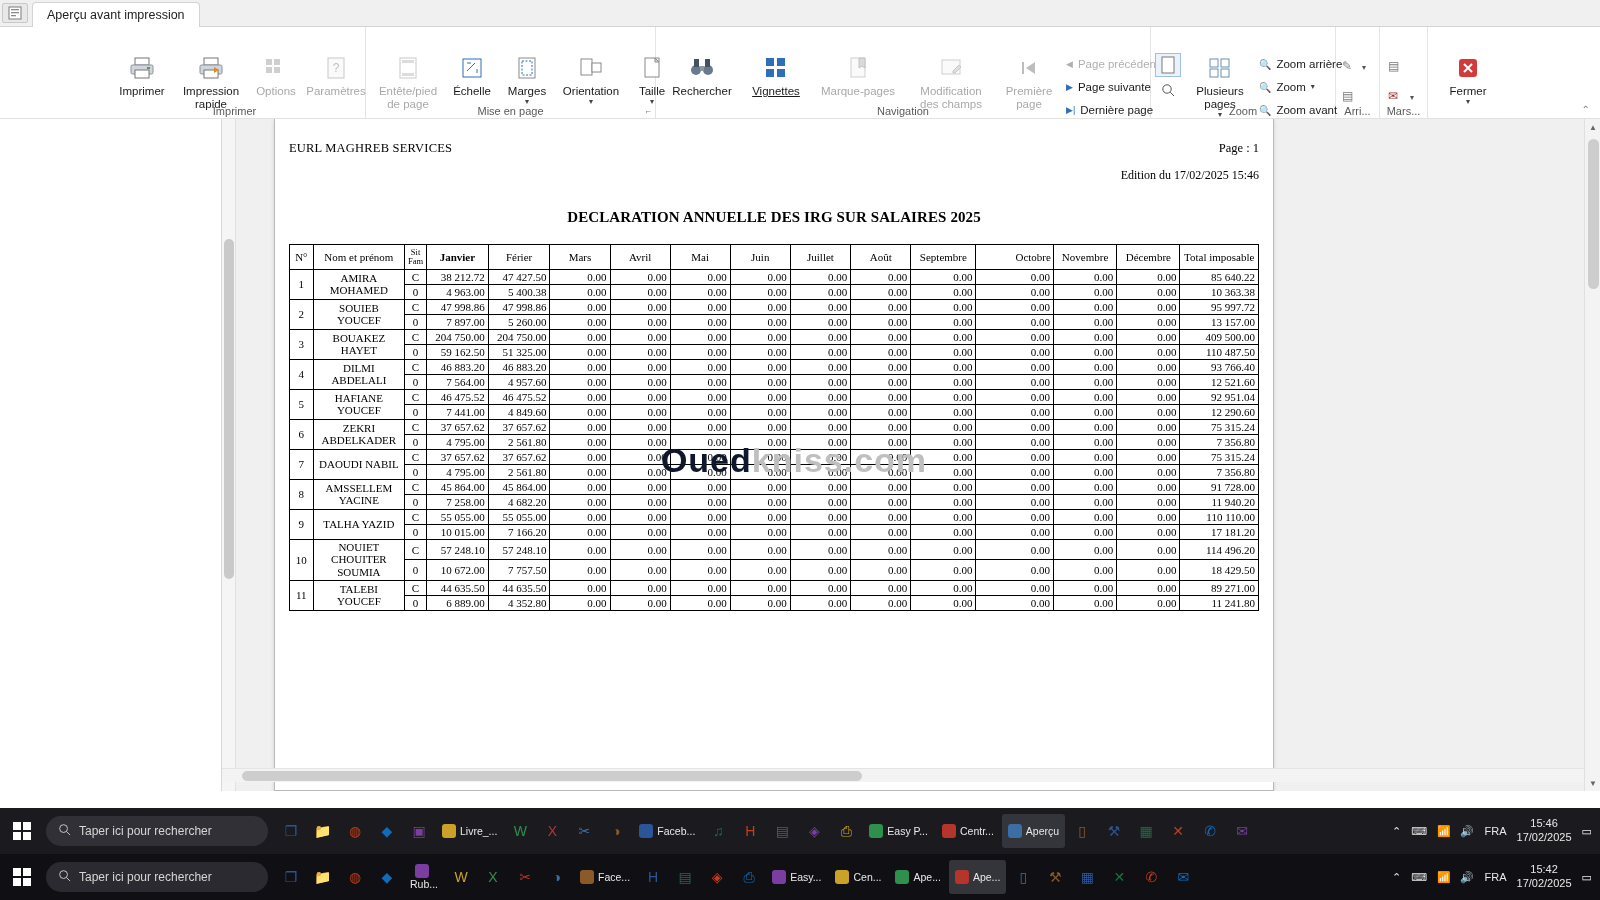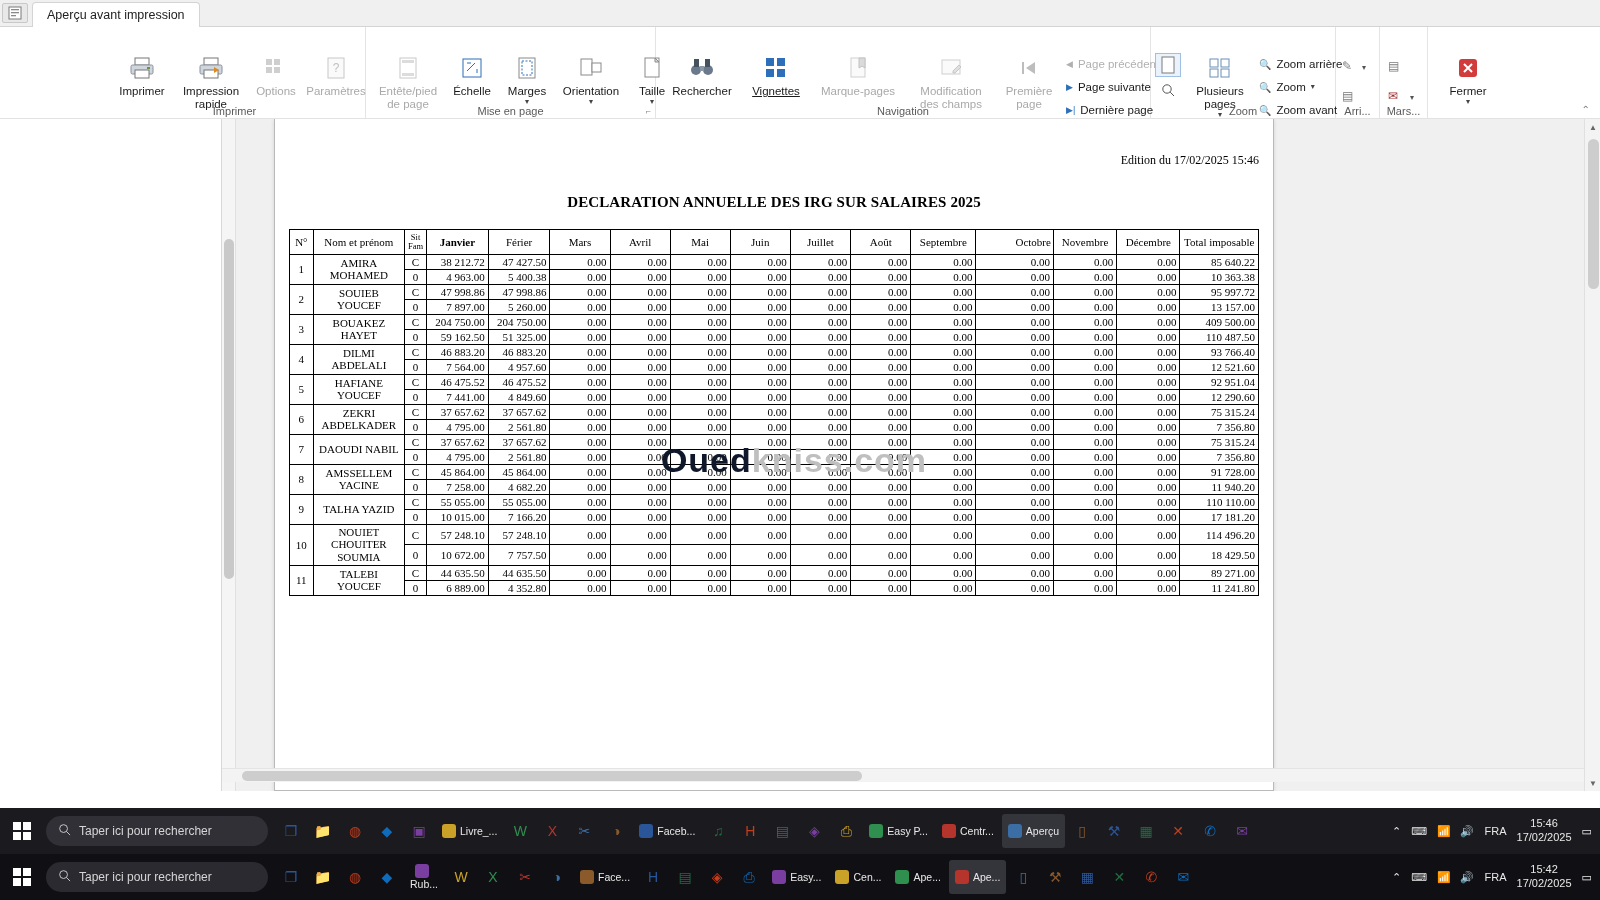--- a/index.html
+++ b/index.html
@@ -448,20 +448,24 @@
 
   <div class="viewport">
 
     <div class="leftpane"></div>
     <div class="vscroll-doc">
       <div class="thumb"></div>
     </div>
 
     <div class="page">
       <div class="pg-inner">
+        <div class="hdr-row">
+          <div class="hdr-left">EURL MAGHREB SERVICES</div>
+          <div class="hdr-right">Page :  1</div>
+        </div>
         <div class="hdr-date">Edition du  17/02/2025 15:46</div>
         <div class="doc-title">DECLARATION ANNUELLE DES IRG SUR SALAIRES 2025</div>
 
         <table class="grid">
           <thead>
             <tr>
               <th style="width:24px;">N°</th>
               <th style="width:92px;">Nom et prénom</th>
               <th style="width:22px; font-size:8.5px; line-height:1.05;">Sit<br>Fam</th>
               <th style="width:63px;font-weight:bold;">Janvier</th>

